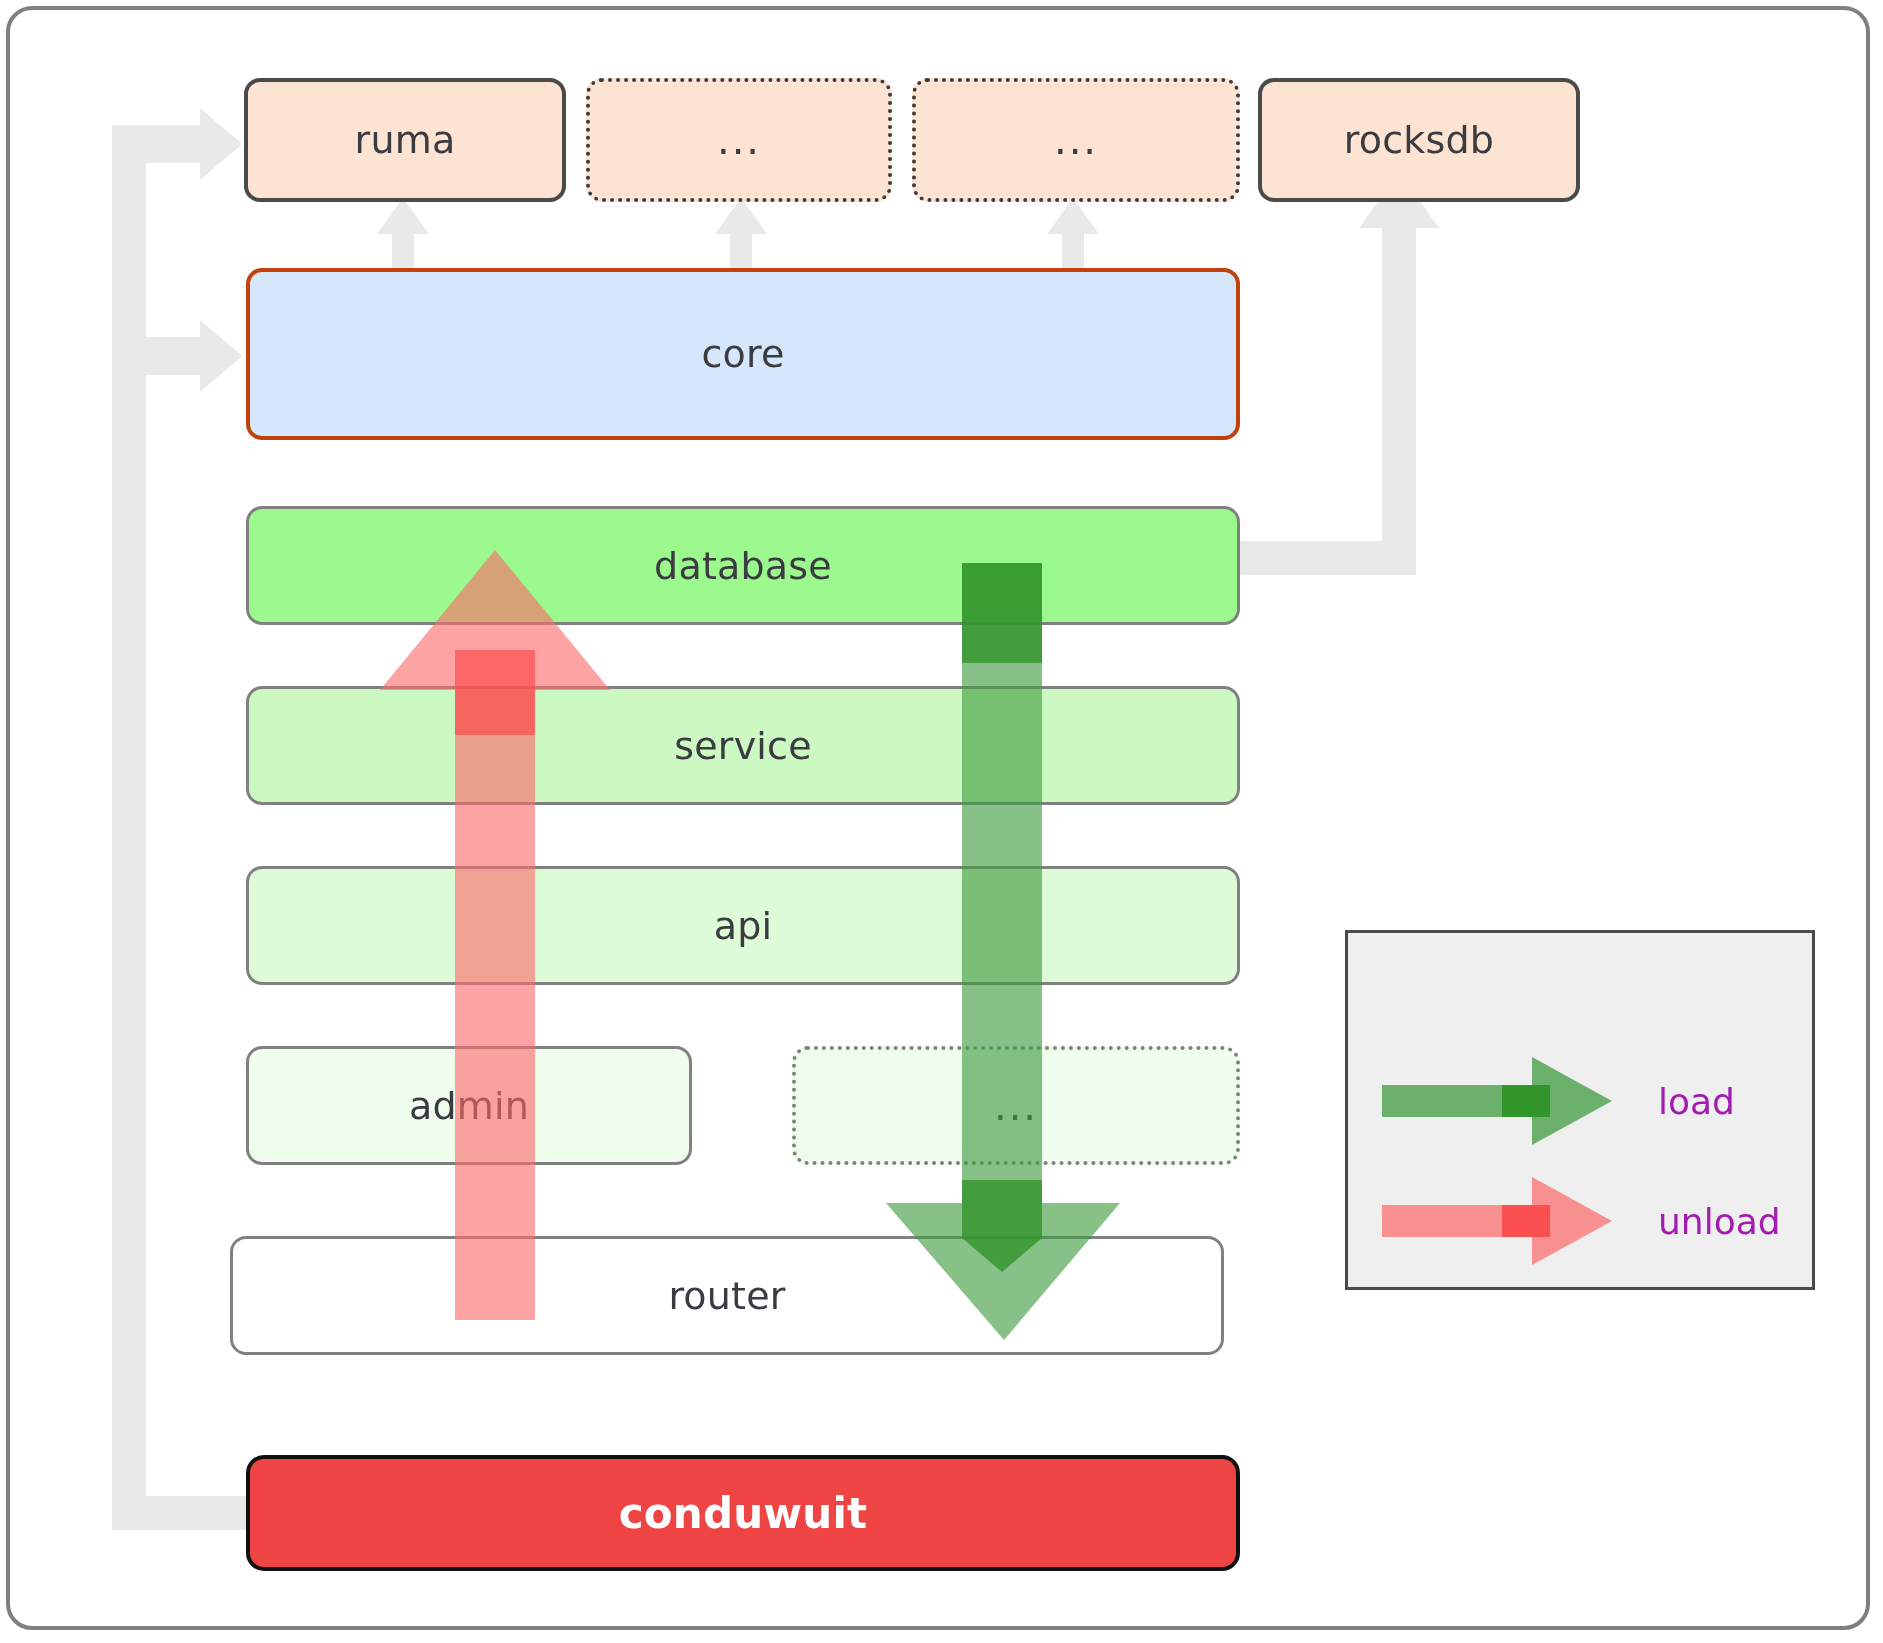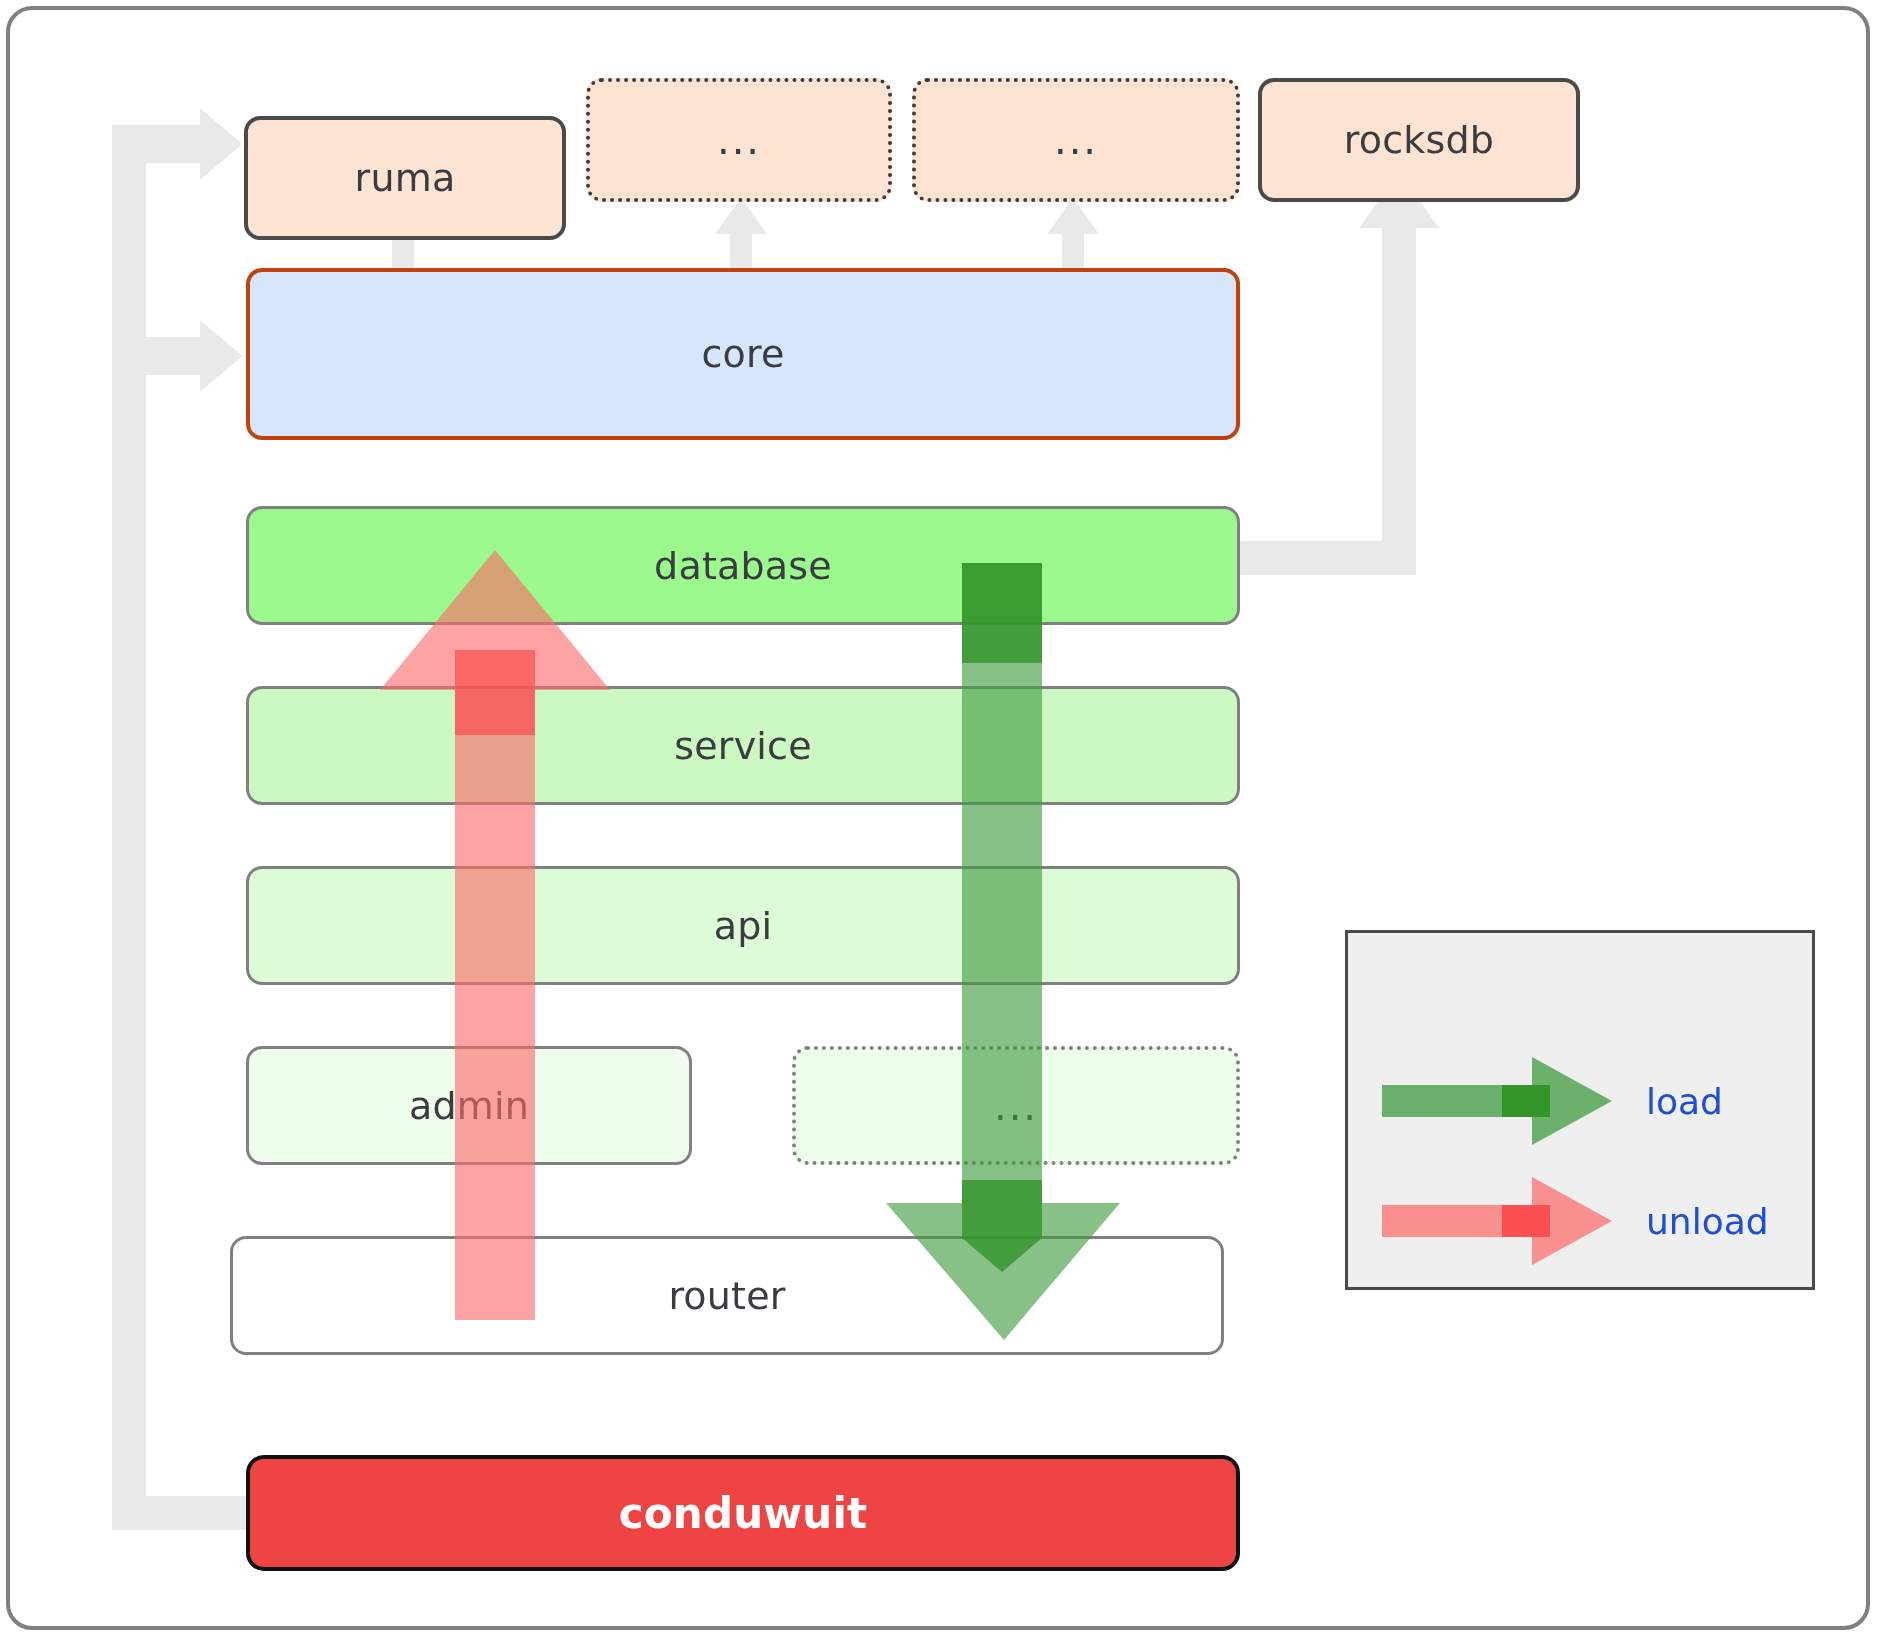--- a/index.html
+++ b/index.html
@@ -77,22 +77,22 @@
     border:3px solid #4a4a4a;
     box-sizing:border-box;
   }
   .legend-title{
     position:absolute;left:0;top:34px;width:100%;
     text-align:center;
     font-size:40px;color:#101010;
   }
   .legend-row{position:absolute;left:0;width:100%;height:92px;}
   .legend-label{
-    position:absolute;left:298px;top:50%;transform:translateY(-50%);
-    font-size:36px;color:#1d4ed8;
+    position:absolute;left:310px;top:50%;transform:translateY(-50%);
+    font-size:36px;color:#a21caf;
   }
   .legend-arrow{position:absolute;left:34px;top:0;width:250px;height:92px;}
 </style>
 </head>
 <body>
 
 <div id="canvas">
   <div class="frame"></div>
 
   <svg class="conn" viewBox="0 0 1883 1643">
@@ -116,21 +116,21 @@
         <path d="M392 218 h22 v62 h-22 z"></path>
         <path d="M403 198 l-26 36 h52 z"></path>
         <path d="M730 218 h22 v62 h-22 z"></path>
         <path d="M741 198 l-26 36 h52 z"></path>
         <path d="M1062 218 h22 v62 h-22 z"></path>
         <path d="M1073 198 l-26 36 h52 z"></path>
       </g>
     </g>
   </svg>
 
-  <div class="node dep" style="left:244px;top:78px;width:322px;margin-top:38px;">
+  <div class="node dep" style="left:244px;top:78px;width:322px;">
     <span class="lbl">ruma</span>
   </div>
 
   <div class="node dep dotted" style="left:586px;top:78px;width:306px;">
     <span class="lbl dots">...</span>
   </div>
 
   <div class="node dep dotted" style="left:912px;top:78px;width:328px;">
     <span class="lbl dots">...</span>
   </div>

